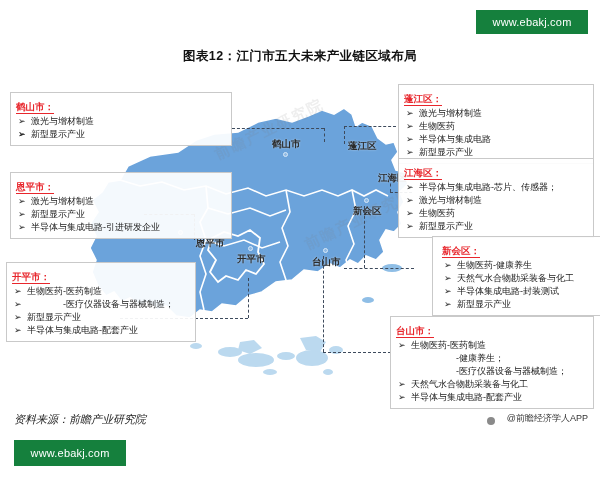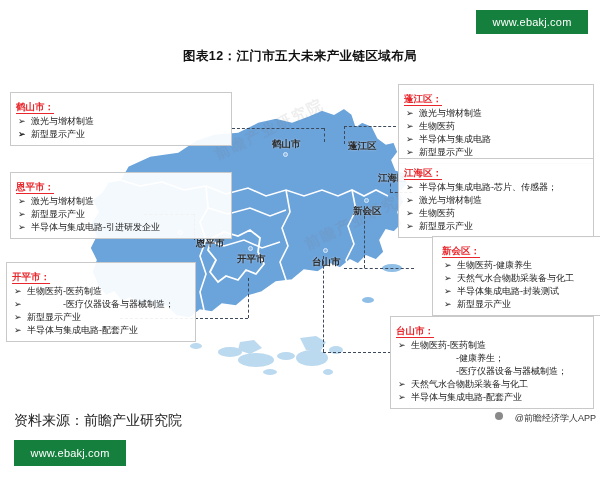--- a/index.html
+++ b/index.html
@@ -82,26 +82,26 @@
   }
   .box li .bullet {
     position: absolute; left: 2px; top: 0;
     font-size: 9px; color: #222; font-weight: bold;
   }
   .box li.cont { padding-left: 15px; }
 
   
   #source {
     position: absolute; left: 14px; top: 412px;
-    font-size: 14px; color: #222;
+    font-size: 11px; color: #222; font-style: italic;
   }
   #app-credit {
-    position: absolute; right: 4px; top: 412px;
+    position: absolute; right: 12px; top: 412px;
     font-size: 9px; color: #333;
-    display: flex; align-items: flex-start; gap: 12px;
+    display: flex; align-items: flex-end; gap: 12px;
   }
   .credit-icon {
     display: inline-block; width: 8px; height: 8px;
     border-radius: 50%; background: #8a8a8a;
   }
 </style>
 </head>
 <body>
 
 <div id="page">

